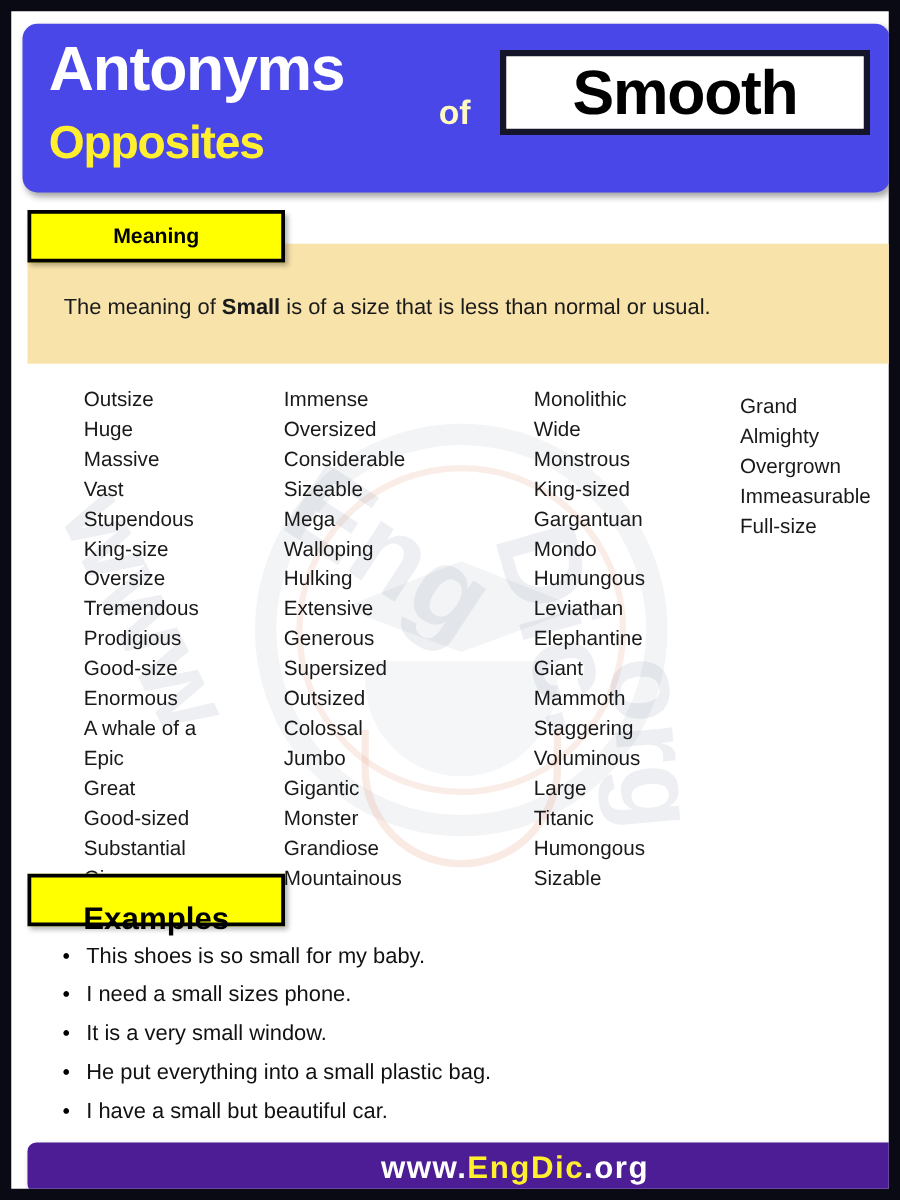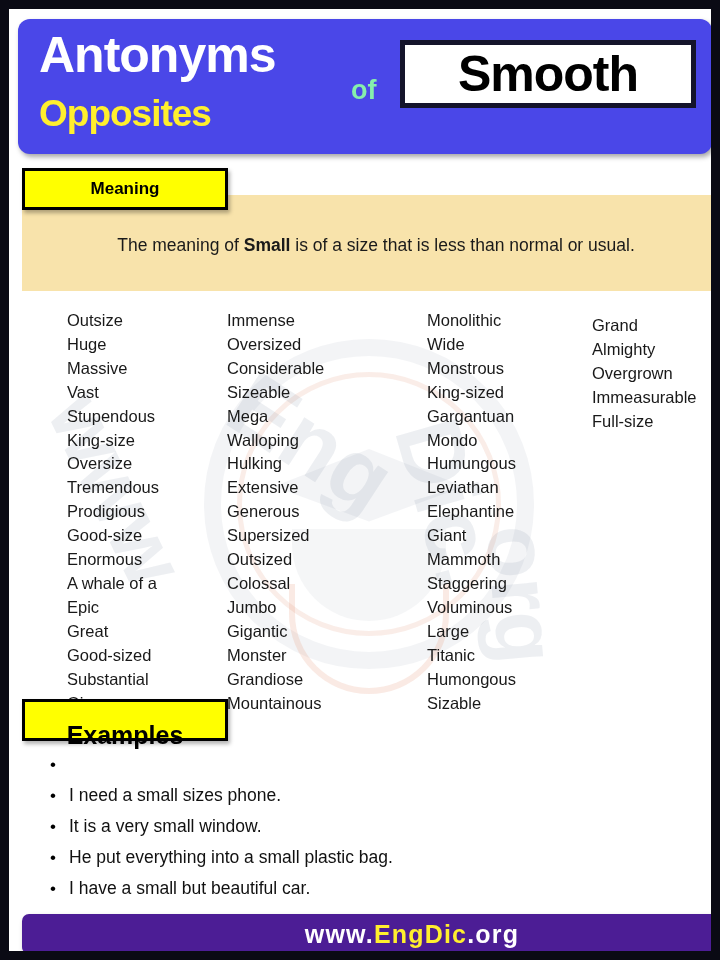--- a/index.html
+++ b/index.html
@@ -133,21 +133,21 @@
     line-height: 58px;
     color: #ffef2e;
     letter-spacing: -1px;
   }
   #header-of {
     position: absolute;
     left: 333px; top: 56px;
     font-family: "Liberation Sans", sans-serif;
     font-weight: bold;
     font-size: 27px;
-    color: #86efac;
+    color: #fef9c3;
   }
   #word-box {
     position: absolute;
     left: 382px; top: 21px;
     width: 296px; height: 68px;
     background: #ffffff;
     border: 5px solid #14142b;
     box-sizing: border-box;
     display: flex;
     align-items: center;
@@ -189,21 +189,20 @@
     color: #000000;
   }
   #meaning-text {
     position: absolute;
     left: 42px; top: 226px;
     width: 650px;
     font-family: "Liberation Sans", sans-serif;
     font-size: 17.5px;
     color: #1a1a1a;
     z-index: 3;
-    text-align: center;
   }
   #meaning-text b { font-weight: bold; }
 
   
   #word-columns {
     position: absolute;
     left: 0; top: 300px;
     width: 702px;
     height: 405px;
     z-index: 2;
@@ -397,20 +396,21 @@
         <div class="word-item">Sizable</div>
       </div>
     </div>
 
   <div id="examples-label">
     <span id="examples-label-text">Examples</span>
   </div>
   <div id="examples-list">
       <div class="example-row">
         <span class="example-bullet">•</span>
+        <span class="example-text">This shoes is so small for my baby.</span>
       </div>
       <div class="example-row">
         <span class="example-bullet">•</span>
         <span class="example-text">I need a small sizes phone.</span>
       </div>
       <div class="example-row">
         <span class="example-bullet">•</span>
         <span class="example-text">It is a very small window.</span>
       </div>
       <div class="example-row">

